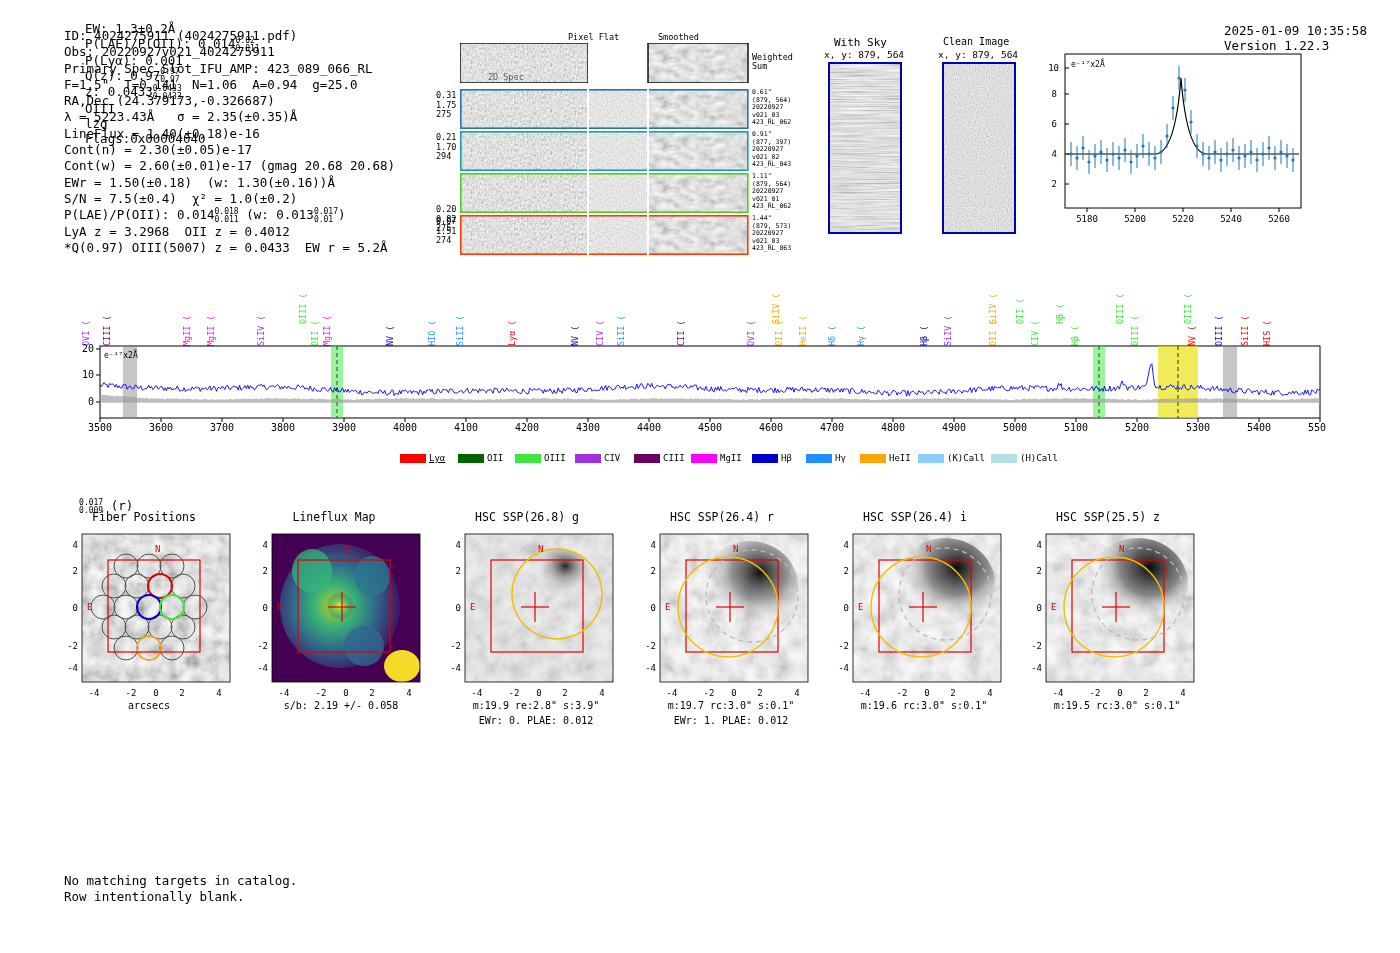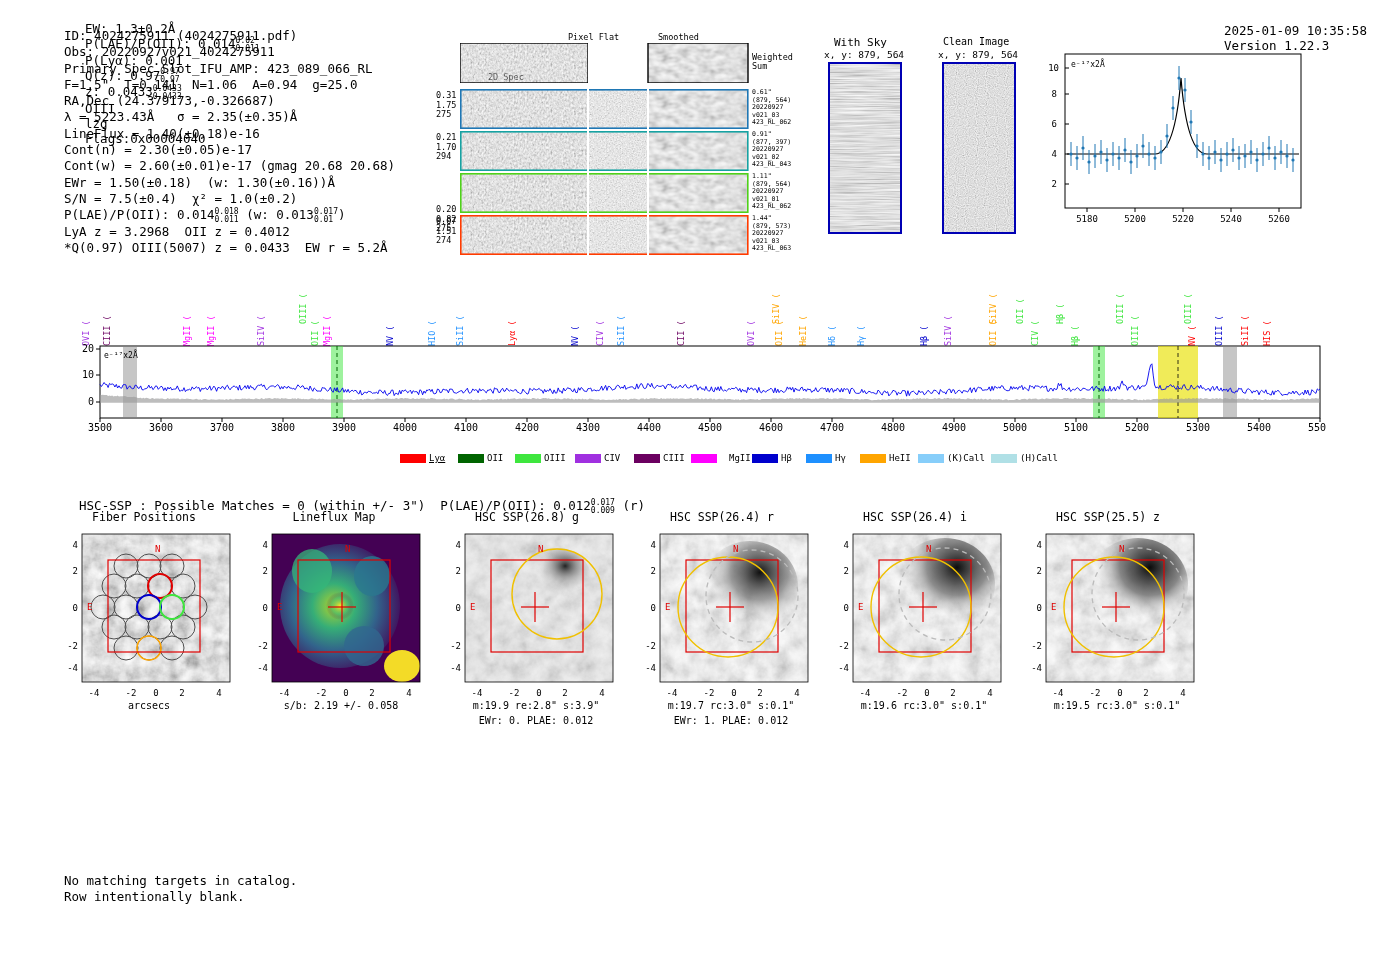--- a/index.html
+++ b/index.html
@@ -460,35 +460,35 @@
   <span class="abs legend-label" style="left:29px;top:1px;text-decoration:underline;">Lyα</span>
   <span class="abs legend-box" style="left:58px;top:2px;background:#006400;"></span>
   <span class="abs legend-label" style="left:87px;top:1px;">OII</span>
   <span class="abs legend-box" style="left:115px;top:2px;background:#3ee63e;"></span>
   <span class="abs legend-label" style="left:144px;top:1px;">OIII</span>
   <span class="abs legend-box" style="left:175px;top:2px;background:#a030e0;"></span>
   <span class="abs legend-label" style="left:204px;top:1px;">CIV</span>
   <span class="abs legend-box" style="left:234px;top:2px;background:#6b0060;"></span>
   <span class="abs legend-label" style="left:263px;top:1px;">CIII</span>
   <span class="abs legend-box" style="left:291px;top:2px;background:#ff00ff;"></span>
-  <span class="abs legend-label" style="left:320px;top:1px;margin-left:9px;">MgII</span>
+  <span class="abs legend-label" style="left:320px;top:1px;">MgII</span>
   <span class="abs legend-box" style="left:352px;top:2px;background:#0000cd;"></span>
   <span class="abs legend-label" style="left:381px;top:1px;">Hβ</span>
   <span class="abs legend-box" style="left:406px;top:2px;background:#1e90ff;"></span>
   <span class="abs legend-label" style="left:435px;top:1px;">Hγ</span>
   <span class="abs legend-box" style="left:460px;top:2px;background:#ffa500;"></span>
   <span class="abs legend-label" style="left:489px;top:1px;">HeII</span>
   <span class="abs legend-box" style="left:518px;top:2px;background:#87cefa;"></span>
   <span class="abs legend-label" style="left:547px;top:1px;text-align:right;">(K)Call</span>
   <span class="abs legend-box" style="left:591px;top:2px;background:#b0e0e6;"></span>
   <span class="abs legend-label" style="left:620px;top:1px;">(H)Call</span>
 </div>
 
 <div class="abs nw" style="left:64px;top:483px;font-size:12.5px;">
-  <span>HSC-SSP : Possible Matches = 0 (within +/- 3")  P(LAE)/P(OII): 0.012</span><span class="stack"><span>0.017</span><span>0.009</span></span> <span>(r)</span>
+  <span class="stack"><span>0.017</span><span>0.009</span></span> <span>(r)</span>
 </div>
 
 <div class="abs" style="left:62px;top:510px;width:200px;height:200px;">
   <div class="cuttitle" style="left:-3px;top:0px;">Fiber Positions</div>
   <svg width="200" height="190" style="position:absolute;left:0;top:16px;">
     <defs>
       <filter id="skynoise" x="0" y="0" width="100%" height="100%">
         <feTurbulence type="fractalNoise" baseFrequency="0.07" numOctaves="4" seed="9"></feTurbulence>
         <feColorMatrix type="saturate" values="0"></feColorMatrix>
         <feComponentTransfer>

